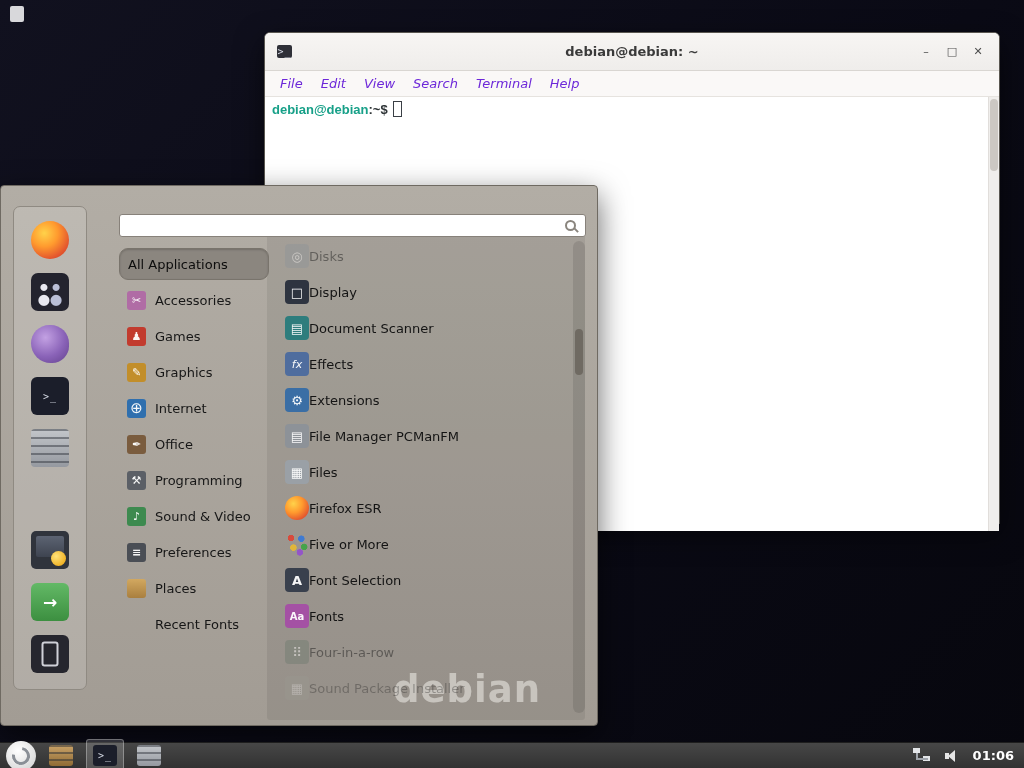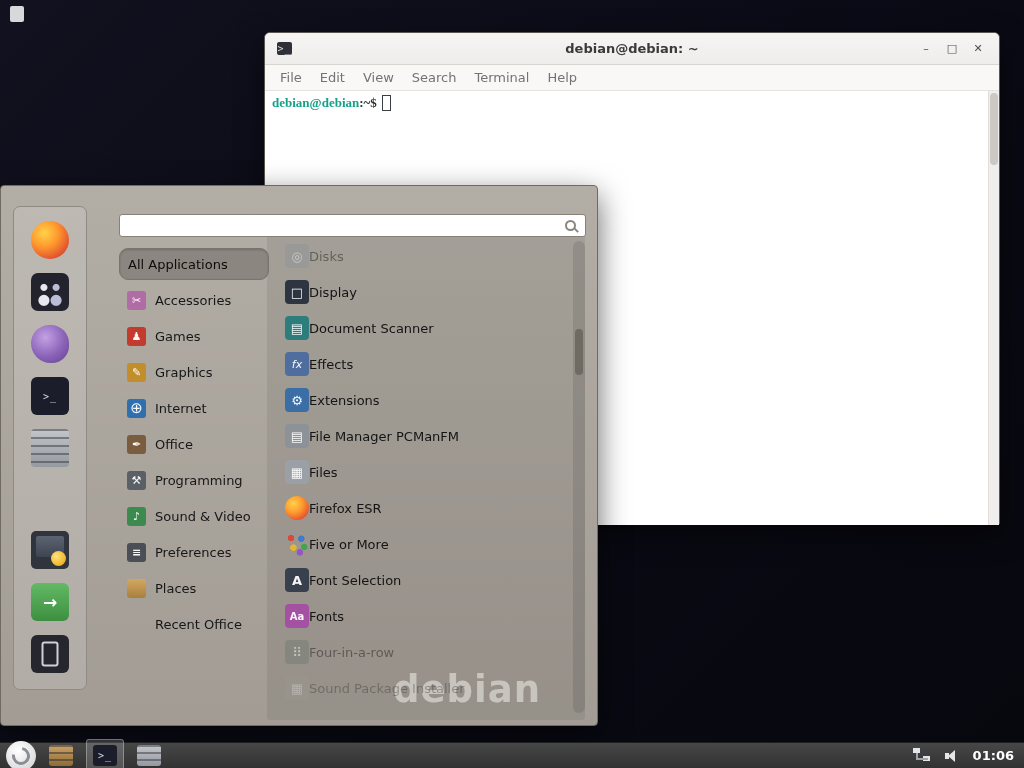--- a/index.html
+++ b/index.html
@@ -11,36 +11,36 @@
   }
 
   
   .desktop-icon { position:absolute; left:10px; top:6px; width:14px; height:16px;
     background:#e9e9ec; border-radius:2px; opacity:.92; }
 
   
   .terminal { position:absolute; left:264px; top:32px; width:736px; height:492px;
     background:#ffffff; border:1px solid #5a5751; border-radius:6px 6px 0 0;
     box-shadow:0 10px 28px rgba(0,0,0,.55); z-index:1; }
-  .titlebar { height:32px; background:linear-gradient(#f7f5f3,#efedeb);
+  .titlebar { height:38px; background:linear-gradient(#f7f5f3,#efedeb);
     border-bottom:1px solid #d9d6d2; border-radius:5px 5px 0 0;
     display:flex; align-items:center; position:relative; }
   .title-icon { width:15px; height:13px; background:#2f3038; border-radius:2px;
     margin-left:12px; color:#d7dbe6; font-size:6px; display:flex; align-items:center; justify-content:center;
     font-family:"DejaVu Sans Mono",monospace; }
   .window-title { position:absolute; left:0; right:0; text-align:center;
     font-size:13px; font-weight:bold; color:#3a3a3a; pointer-events:none; }
   .win-controls { margin-left:auto; display:flex; align-items:center; margin-right:8px; z-index:2; }
   .win-btn { width:26px; height:20px; display:flex; align-items:center; justify-content:center;
     color:#4d4d4d; font-size:11px; cursor:default; }
   .menubar { height:26px; background:#faf8f7; border-bottom:1px solid #e6e3df;
     display:flex; align-items:center; padding-left:6px; }
-  .menubar-item { padding:0 9px; font-size:13px; color:#737373; line-height:26px; }
+  .menubar-item { padding:0 9px; font-size:13px; color:#6d28d9; line-height:26px;font-style:italic; }
   .term-body { position:relative; height:434px; background:#fff; padding:4px 7px;
-    font-family:Liberation Serif, serif; font-size:13px; }
+    font-family:Liberation Sans, sans-serif; font-size:13px; }
   .prompt-line { display:flex; align-items:center; white-space:pre; }
   .prompt-user { font-weight:bold; }
   .prompt-rest { color:#2e3436; font-weight:bold; }
   .term-cursor { display:inline-block; width:9px; height:16px; border:1px solid #3a3f45;
     margin-left:5px; }
   .term-scrollbar { position:absolute; right:0; top:0; bottom:0; width:11px;
     background:#f0eeec; border-left:1px solid #e1dedb; }
   .term-scroll-thumb { position:absolute; top:2px; left:1px; width:8px; height:72px;
     background:#ccc8c3; border-radius:4px; }
 
@@ -290,21 +290,21 @@
     </div>
     <div class="cat-row">
       <span class="cat-icon ic-prefs g-sliders"></span>
       <span>Preferences</span>
     </div>
     <div class="cat-row">
       <span class="cat-icon ic-places"></span>
       <span>Places</span>
     </div>
     <div class="cat-row indent">
-      <span>Recent Office</span>
+      <span>Recent Fonts</span>
     </div>
   </div>
 
   <div class="apps">
     <div class="app-row disabled">
       <span class="app-icon ic-disks g-disk"></span>
       <span>Disks</span>
     </div>
     <div class="app-row">
       <span class="app-icon ic-display g-display"></span>

